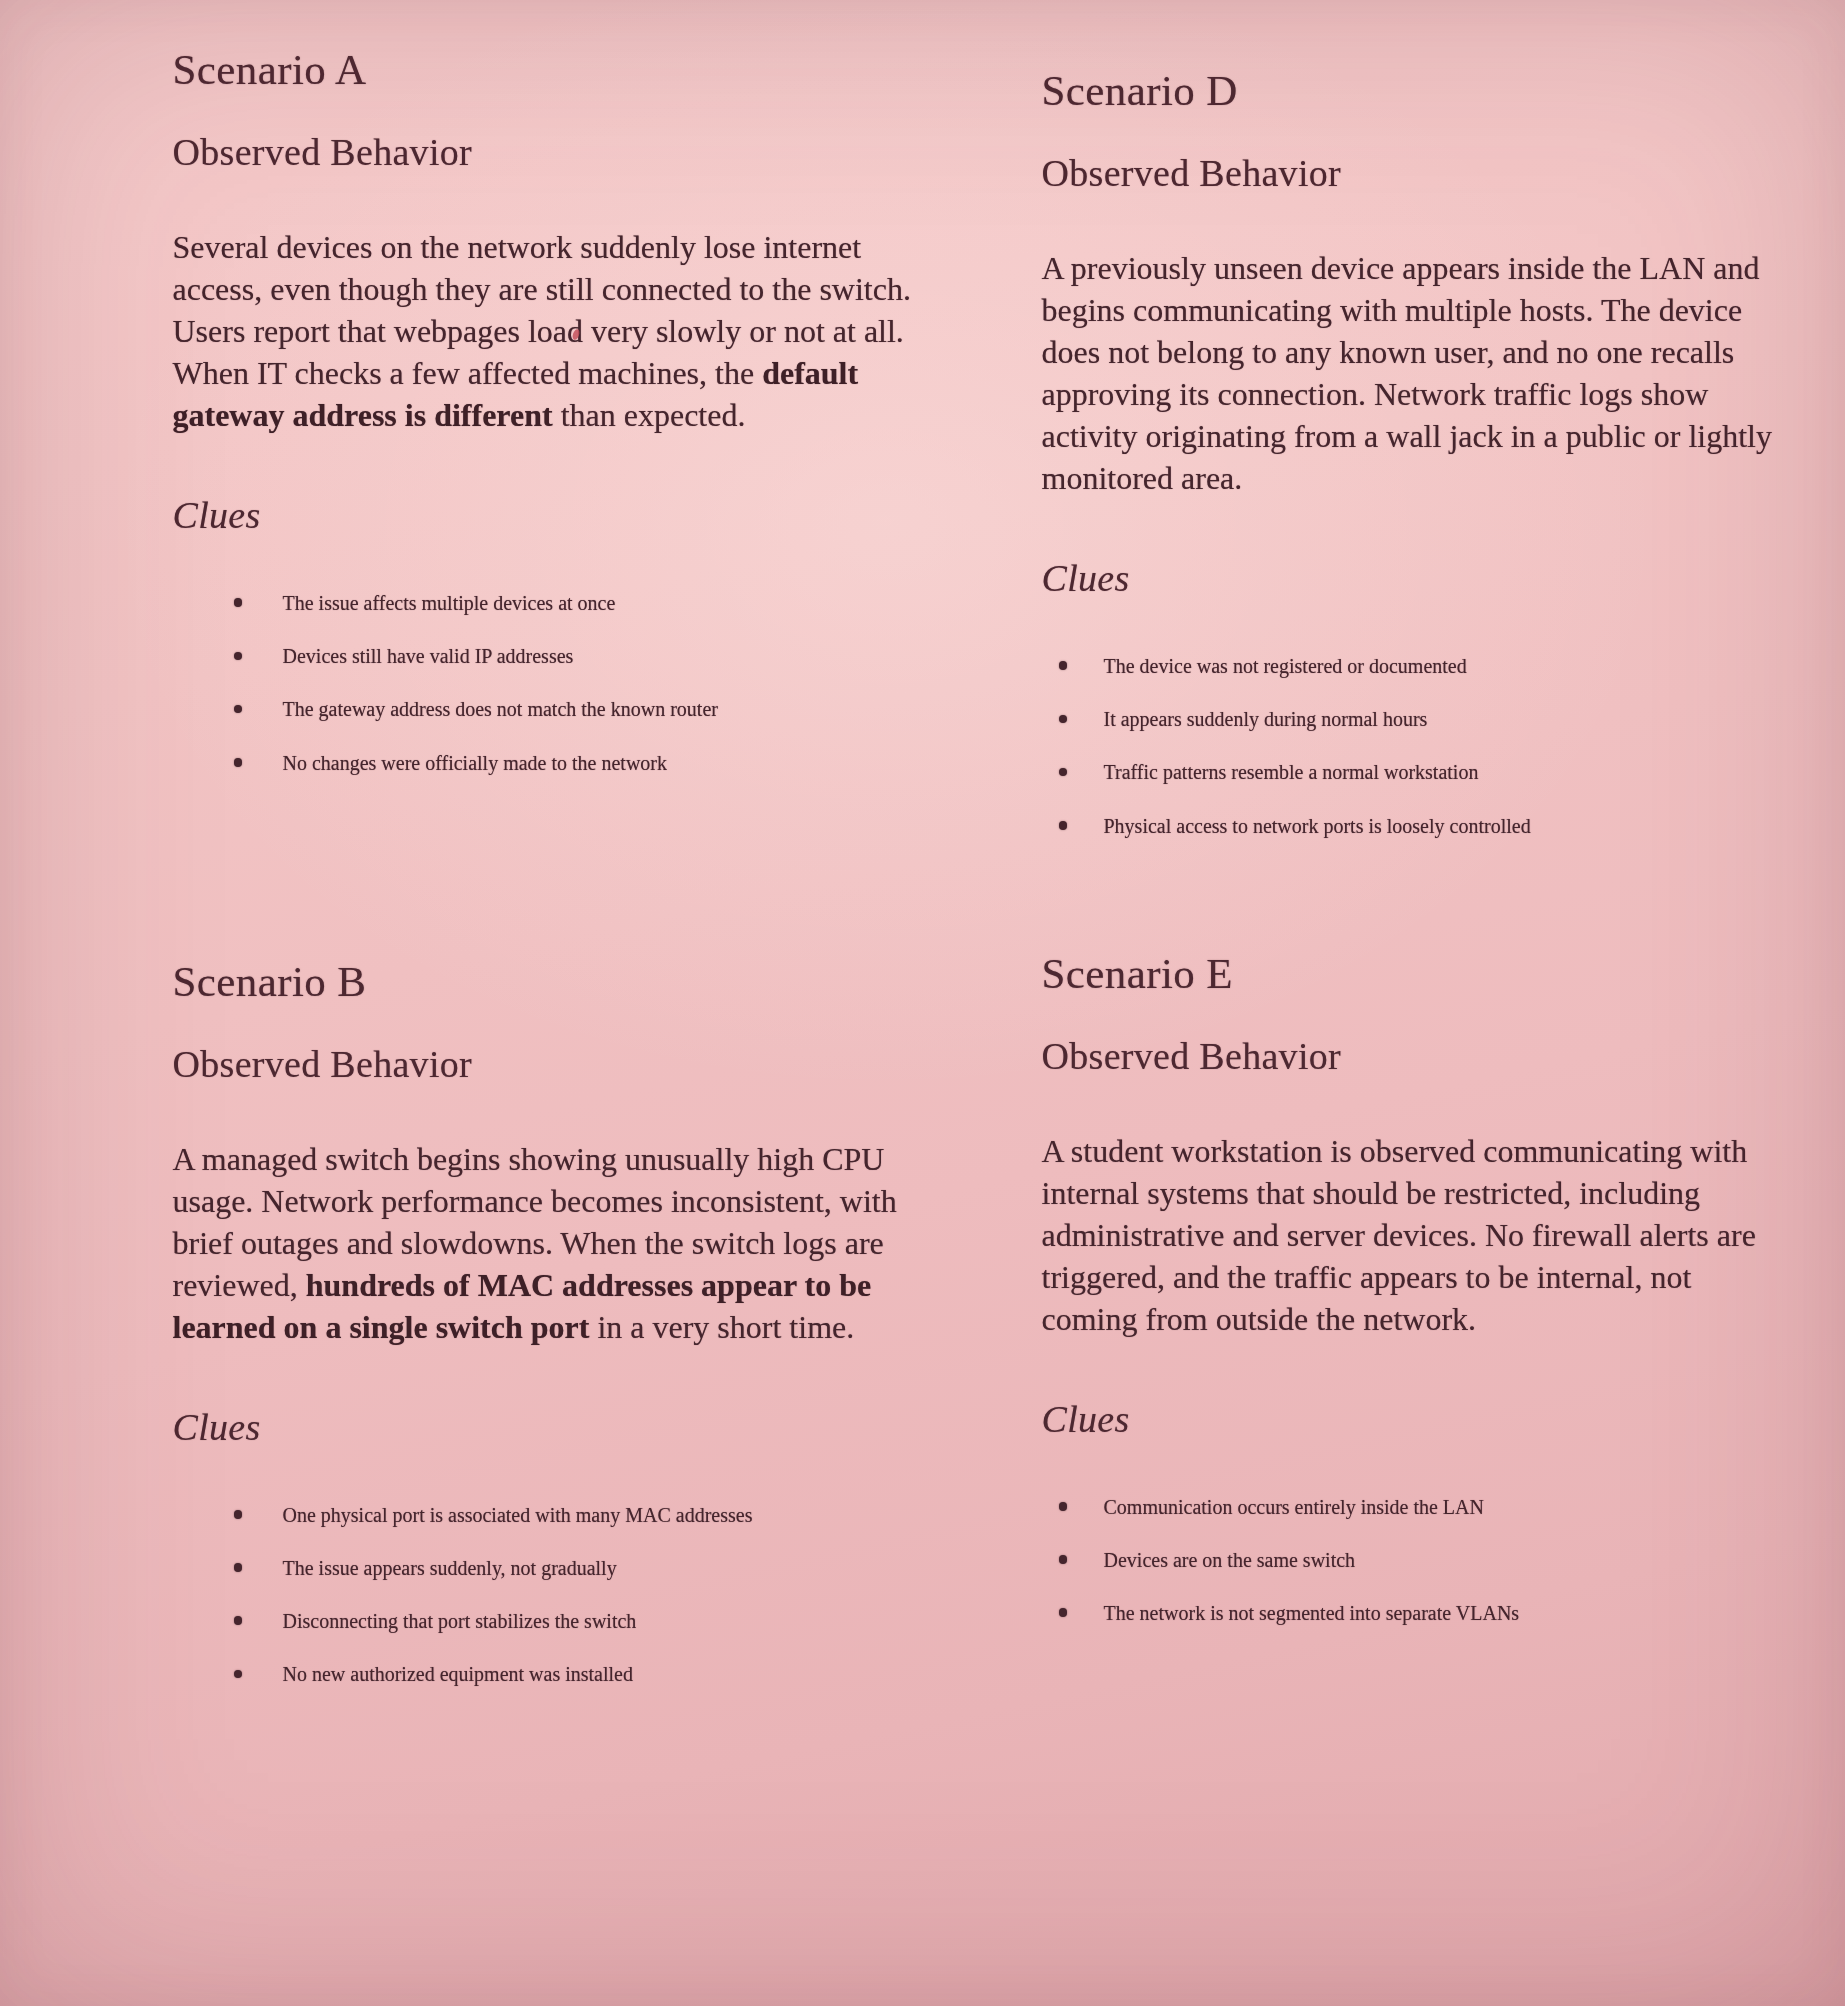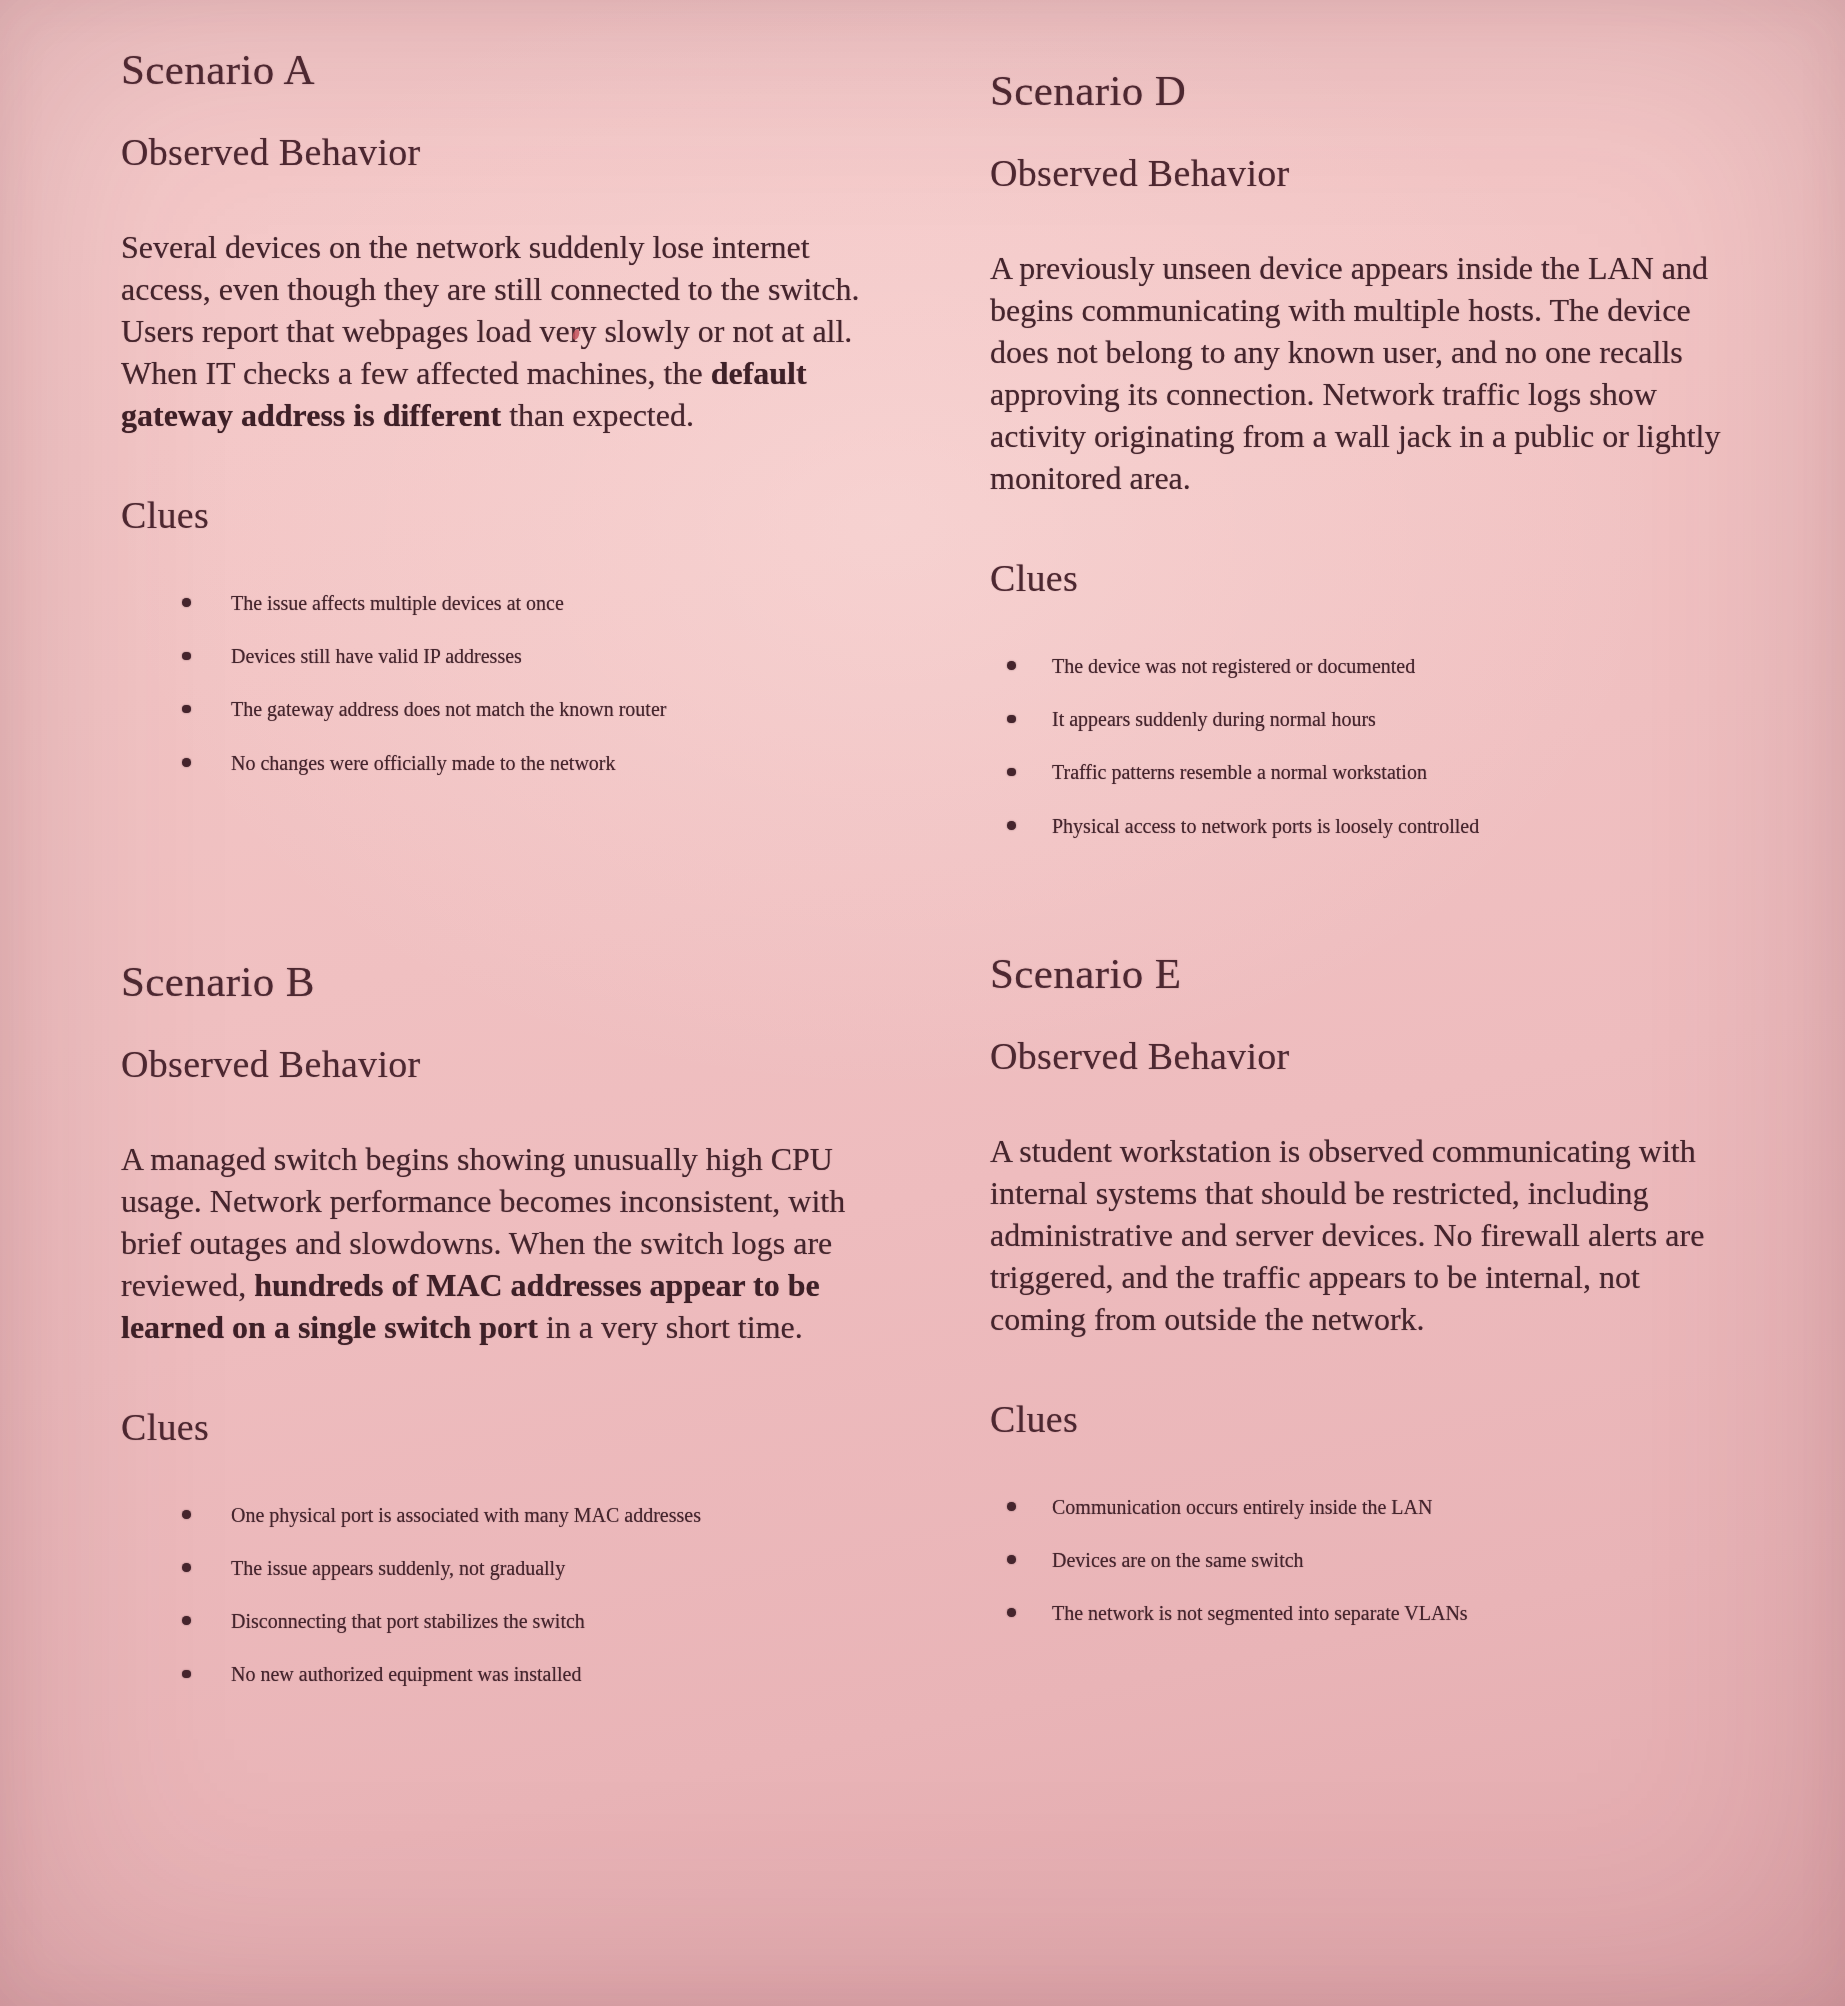--- a/index.html
+++ b/index.html
@@ -21,20 +21,21 @@
     position: absolute;
     inset: 0;
     pointer-events: none;
     box-shadow: inset 0 0 225px rgba(110,52,62,0.22), inset 0 0 52px rgba(110,52,62,0.08);
   }
   .columns {
     position: absolute;
     inset: 0;
     display: flex;
     filter: blur(0.3px);
+    justify-content: center;
   }
   .col { box-sizing: border-box; }
   .col-left  { width: 770px;  margin-left: 121px;  padding-top: 45px; }
   .col-right { width: 752px;  margin-left: 99px;  padding-top: 66px; }
 
   .scenario-title {
     font-size: 43px;
     font-weight: 400;
     color: var(--heading-color, #4d2831);
     margin: 0 0 36px 0;
@@ -50,21 +51,21 @@
     text-shadow: 0 0 1.1px rgba(77,40,49,0.5);
   }
   .para {
     font-size: 32px;
     line-height: 42px;
     color: var(--ink-color, #45252d);
     margin: 52px 0 0 0;
     text-shadow: 0 0 1px rgba(69,37,45,0.55);
   }
   .para b { font-weight: 700; color: var(--bold-ink-color, #3e2027); }
-  .clues-heading { margin-top: 57px; }
+  .clues-heading { margin-top: 57px; font-style: italic; }
   .clues-list {
     list-style: none;
     margin: 45px 0 0 0;
     padding: 0;
     font-size: 20px;
     line-height: 42px;
     color: var(--ink-color, #45252d);
     text-shadow: 0 0 1px rgba(69,37,45,0.55);
   }
   .clue { position: relative; margin-bottom: 11.2px; }

